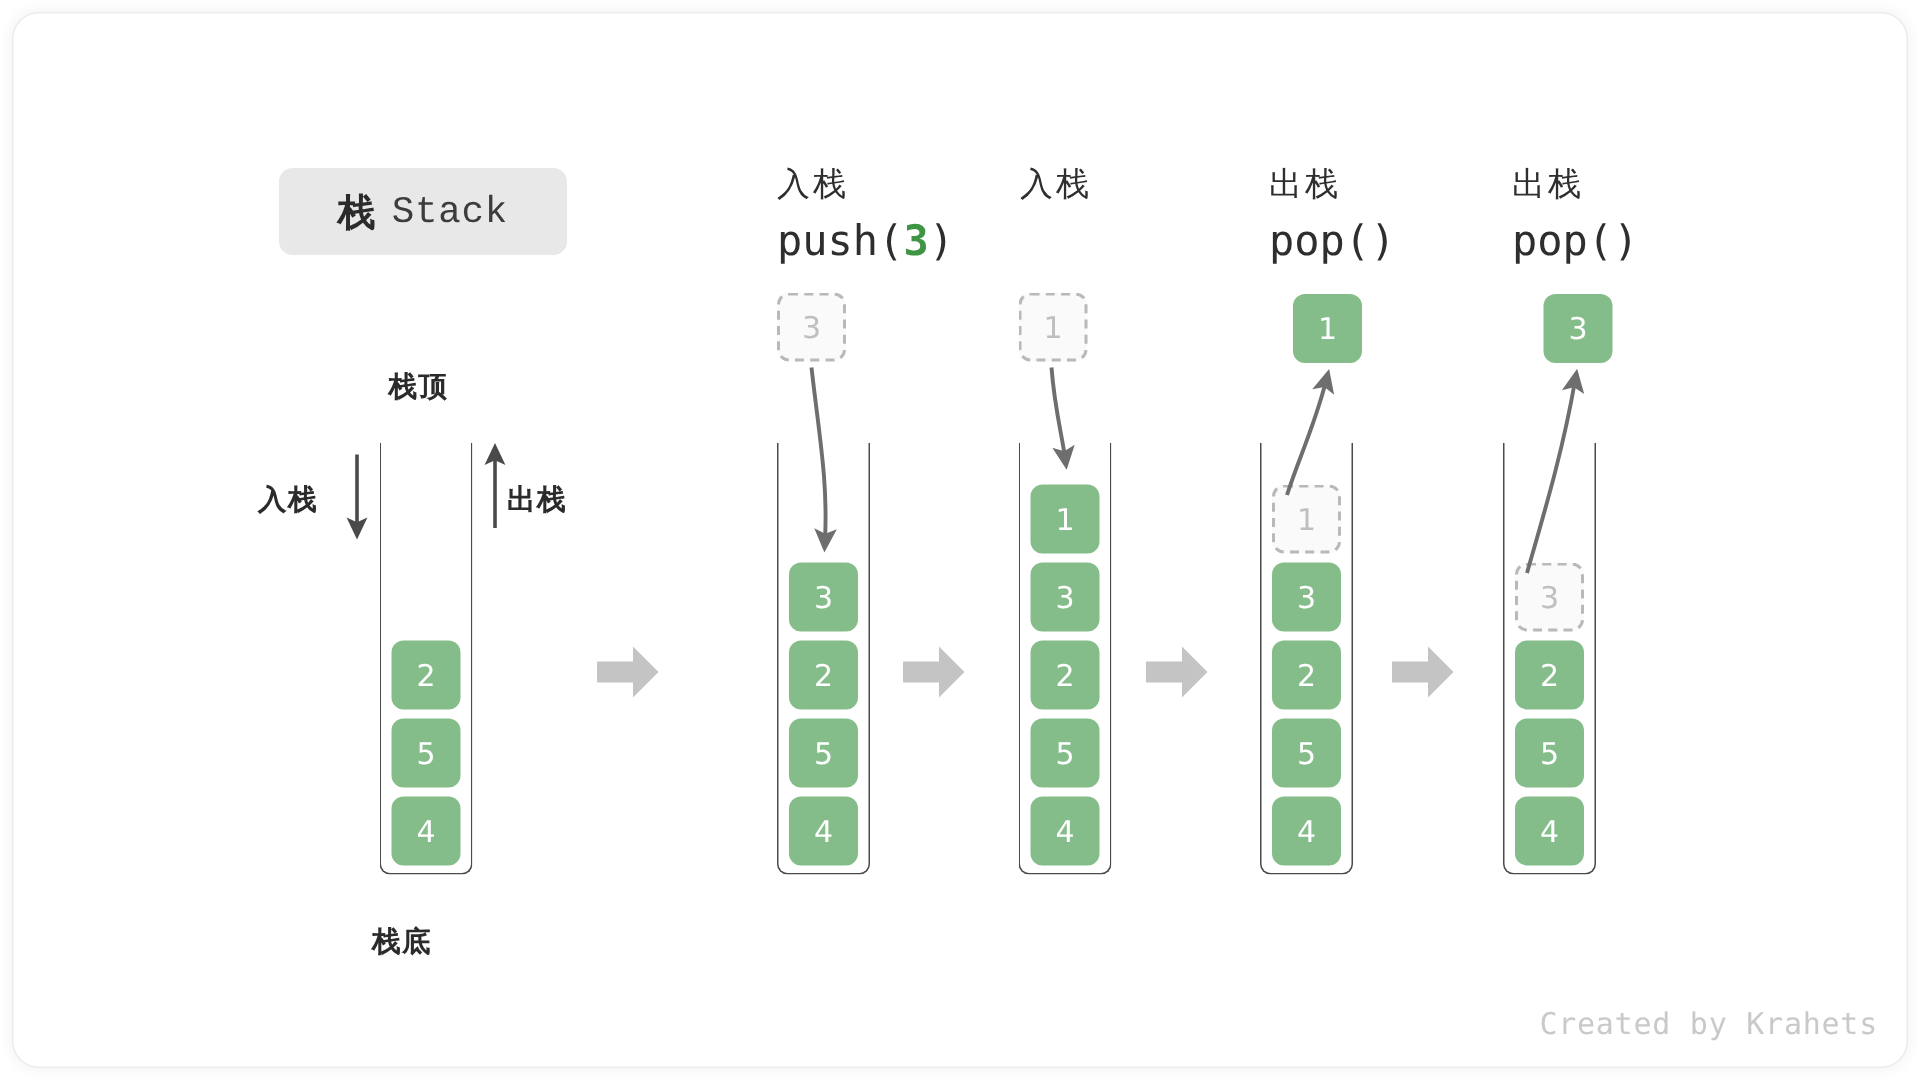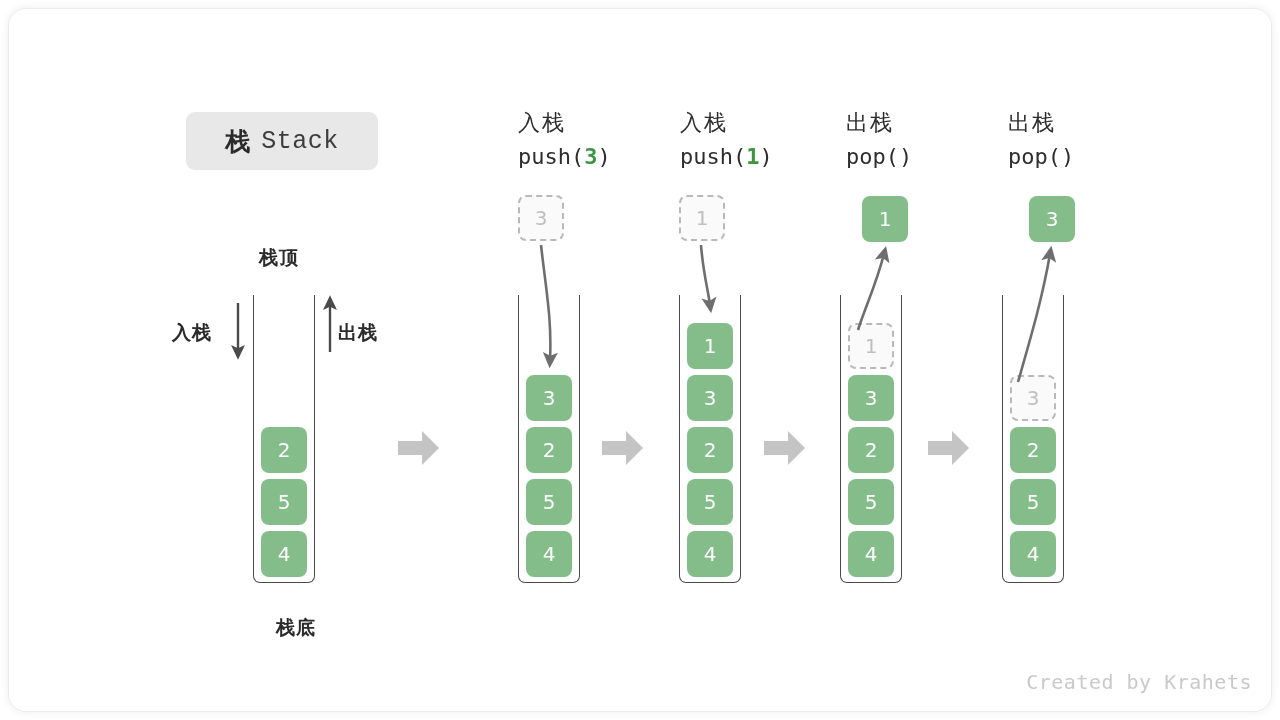--- a/index.html
+++ b/index.html
@@ -79,21 +79,21 @@
   .op-head .op-cn {
     display: block;
     font-size: 22px;
     color: #2e2e2e;
     letter-spacing: 2px;
     margin-bottom: 6px;
   }
   .op-head .op-code {
     display: block;
     font-family: "DejaVu Sans Mono", "Liberation Mono", monospace;
-    font-size: 22px;
+    font-size: 28px;
     color: #2e2e2e;
     letter-spacing: 0px;
   }
   .op-head .op-arg {
     color: #3e9544;
     font-weight: bold;
   }
 
   
   .stack {
@@ -192,32 +192,31 @@
 
 <div id="canvas">
   <div id="card"></div>
 
   <div id="title-chip">
     <span class="t-cn">栈</span>
     <span class="t-en">Stack</span>
   </div>
 
   <div class="cn-label" style="left:259px; top:245px;">栈顶</div>
-  <div class="cn-label" style="left:276px; top:615px;text-align:right;">栈底</div>
+  <div class="cn-label" style="left:248px; top:615px;text-align:right;">栈底</div>
 
   <div class="cn-label" style="left:172px; top:320px;">入栈</div>
   <div class="cn-label" style="left:338px; top:320px;">出栈</div>
 
   <div class="op-head" style="left:518px; top:108px;">
     <span class="op-cn">入栈</span>
     <span class="op-code"><span>push(</span><span class="op-arg">3</span><span>)</span></span>
   </div>
   <div class="op-head" style="left:680px; top:108px;">
     <span class="op-cn">入栈</span>
-    <span class="op-code"><span>push(</span><span class="op-arg">1</span><span>)</span></span>
   </div>
   <div class="op-head" style="left:846px; top:108px;">
     <span class="op-cn">出栈</span>
     <span class="op-code"><span>pop(</span><span class="op-arg"></span><span>)</span></span>
   </div>
   <div class="op-head" style="left:1008px; top:108px;">
     <span class="op-cn">出栈</span>
     <span class="op-code"><span>pop(</span><span class="op-arg"></span><span>)</span></span>
   </div>
 

